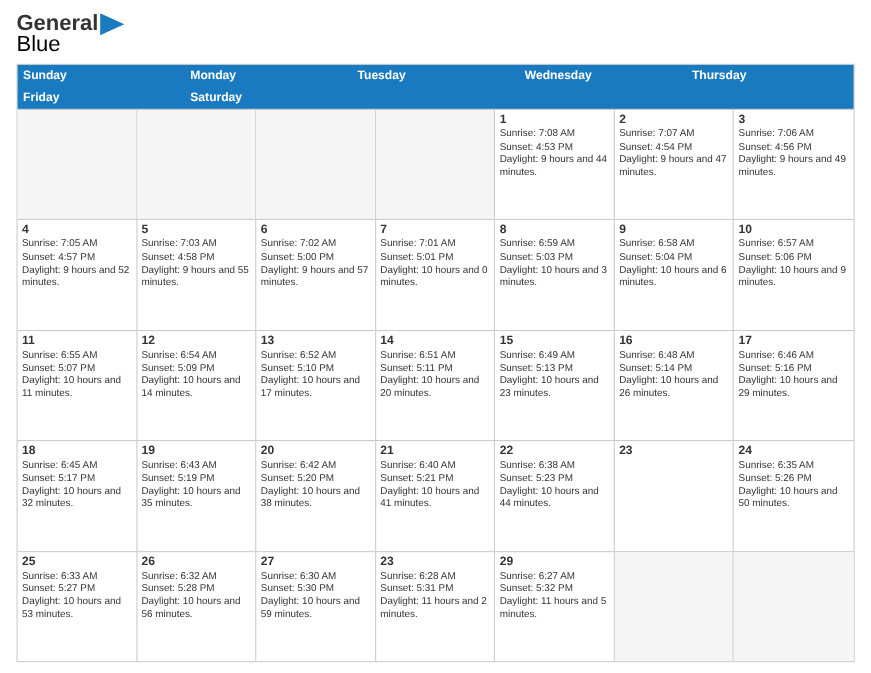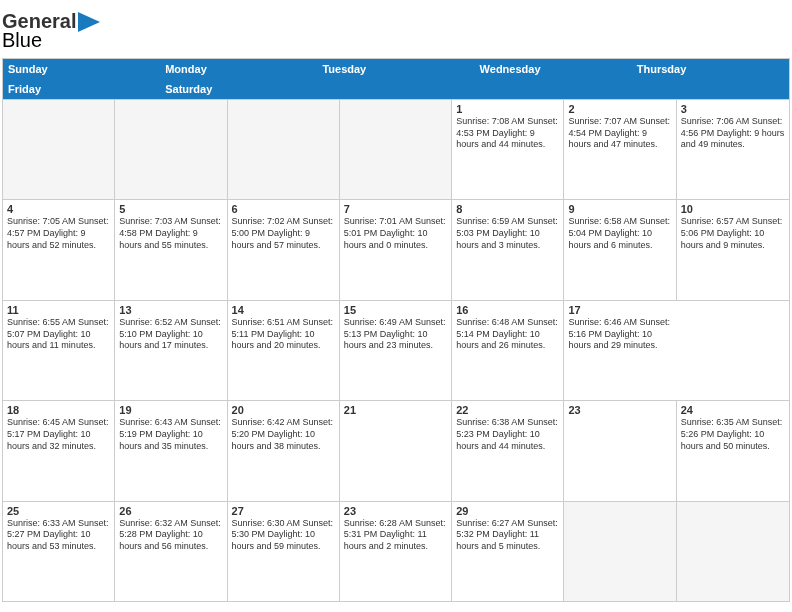--- a/index.html
+++ b/index.html
@@ -6,21 +6,21 @@
     body {
       font-family: Arial, sans-serif;
       background: #fff;
       width: 792px;
       height: 612px;
       overflow: hidden;
     }
     .page {
       width: 792px;
       height: 612px;
-      padding: 10px 2px;
+      padding: 10px 15px;
       display: flex;
       flex-direction: column;
     }
     .header {
       display: flex;
       justify-content: space-between;
       align-items: flex-start;
       margin-bottom: 6px;
     }
     .title-block {
@@ -212,20 +212,27 @@
         </div>
         <div class="cal-row">
           <div class="cal-cell">
             <div class="day-num">11</div>
             <div class="day-info">Sunrise: 6:55 AM
 Sunset: 5:07 PM
 Daylight: 10 hours
 and 11 minutes.</div>
           </div>
           <div class="cal-cell">
+            <div class="day-num">12</div>
+            <div class="day-info">Sunrise: 6:54 AM
+Sunset: 5:09 PM
+Daylight: 10 hours
+and 14 minutes.</div>
+          </div>
+          <div class="cal-cell">
             <div class="day-num">13</div>
             <div class="day-info">Sunrise: 6:52 AM
 Sunset: 5:10 PM
 Daylight: 10 hours
 and 17 minutes.</div>
           </div>
           <div class="cal-cell">
             <div class="day-num">14</div>
             <div class="day-info">Sunrise: 6:51 AM
 Sunset: 5:11 PM
@@ -271,20 +278,24 @@
           </div>
           <div class="cal-cell">
             <div class="day-num">20</div>
             <div class="day-info">Sunrise: 6:42 AM
 Sunset: 5:20 PM
 Daylight: 10 hours
 and 38 minutes.</div>
           </div>
           <div class="cal-cell">
             <div class="day-num">21</div>
+            <div class="day-info">Sunrise: 6:40 AM
+Sunset: 5:21 PM
+Daylight: 10 hours
+and 41 minutes.</div>
           </div>
           <div class="cal-cell">
             <div class="day-num">22</div>
             <div class="day-info">Sunrise: 6:38 AM
 Sunset: 5:23 PM
 Daylight: 10 hours
 and 44 minutes.</div>
           </div>
           <div class="cal-cell">
             <div class="day-num">23</div>

